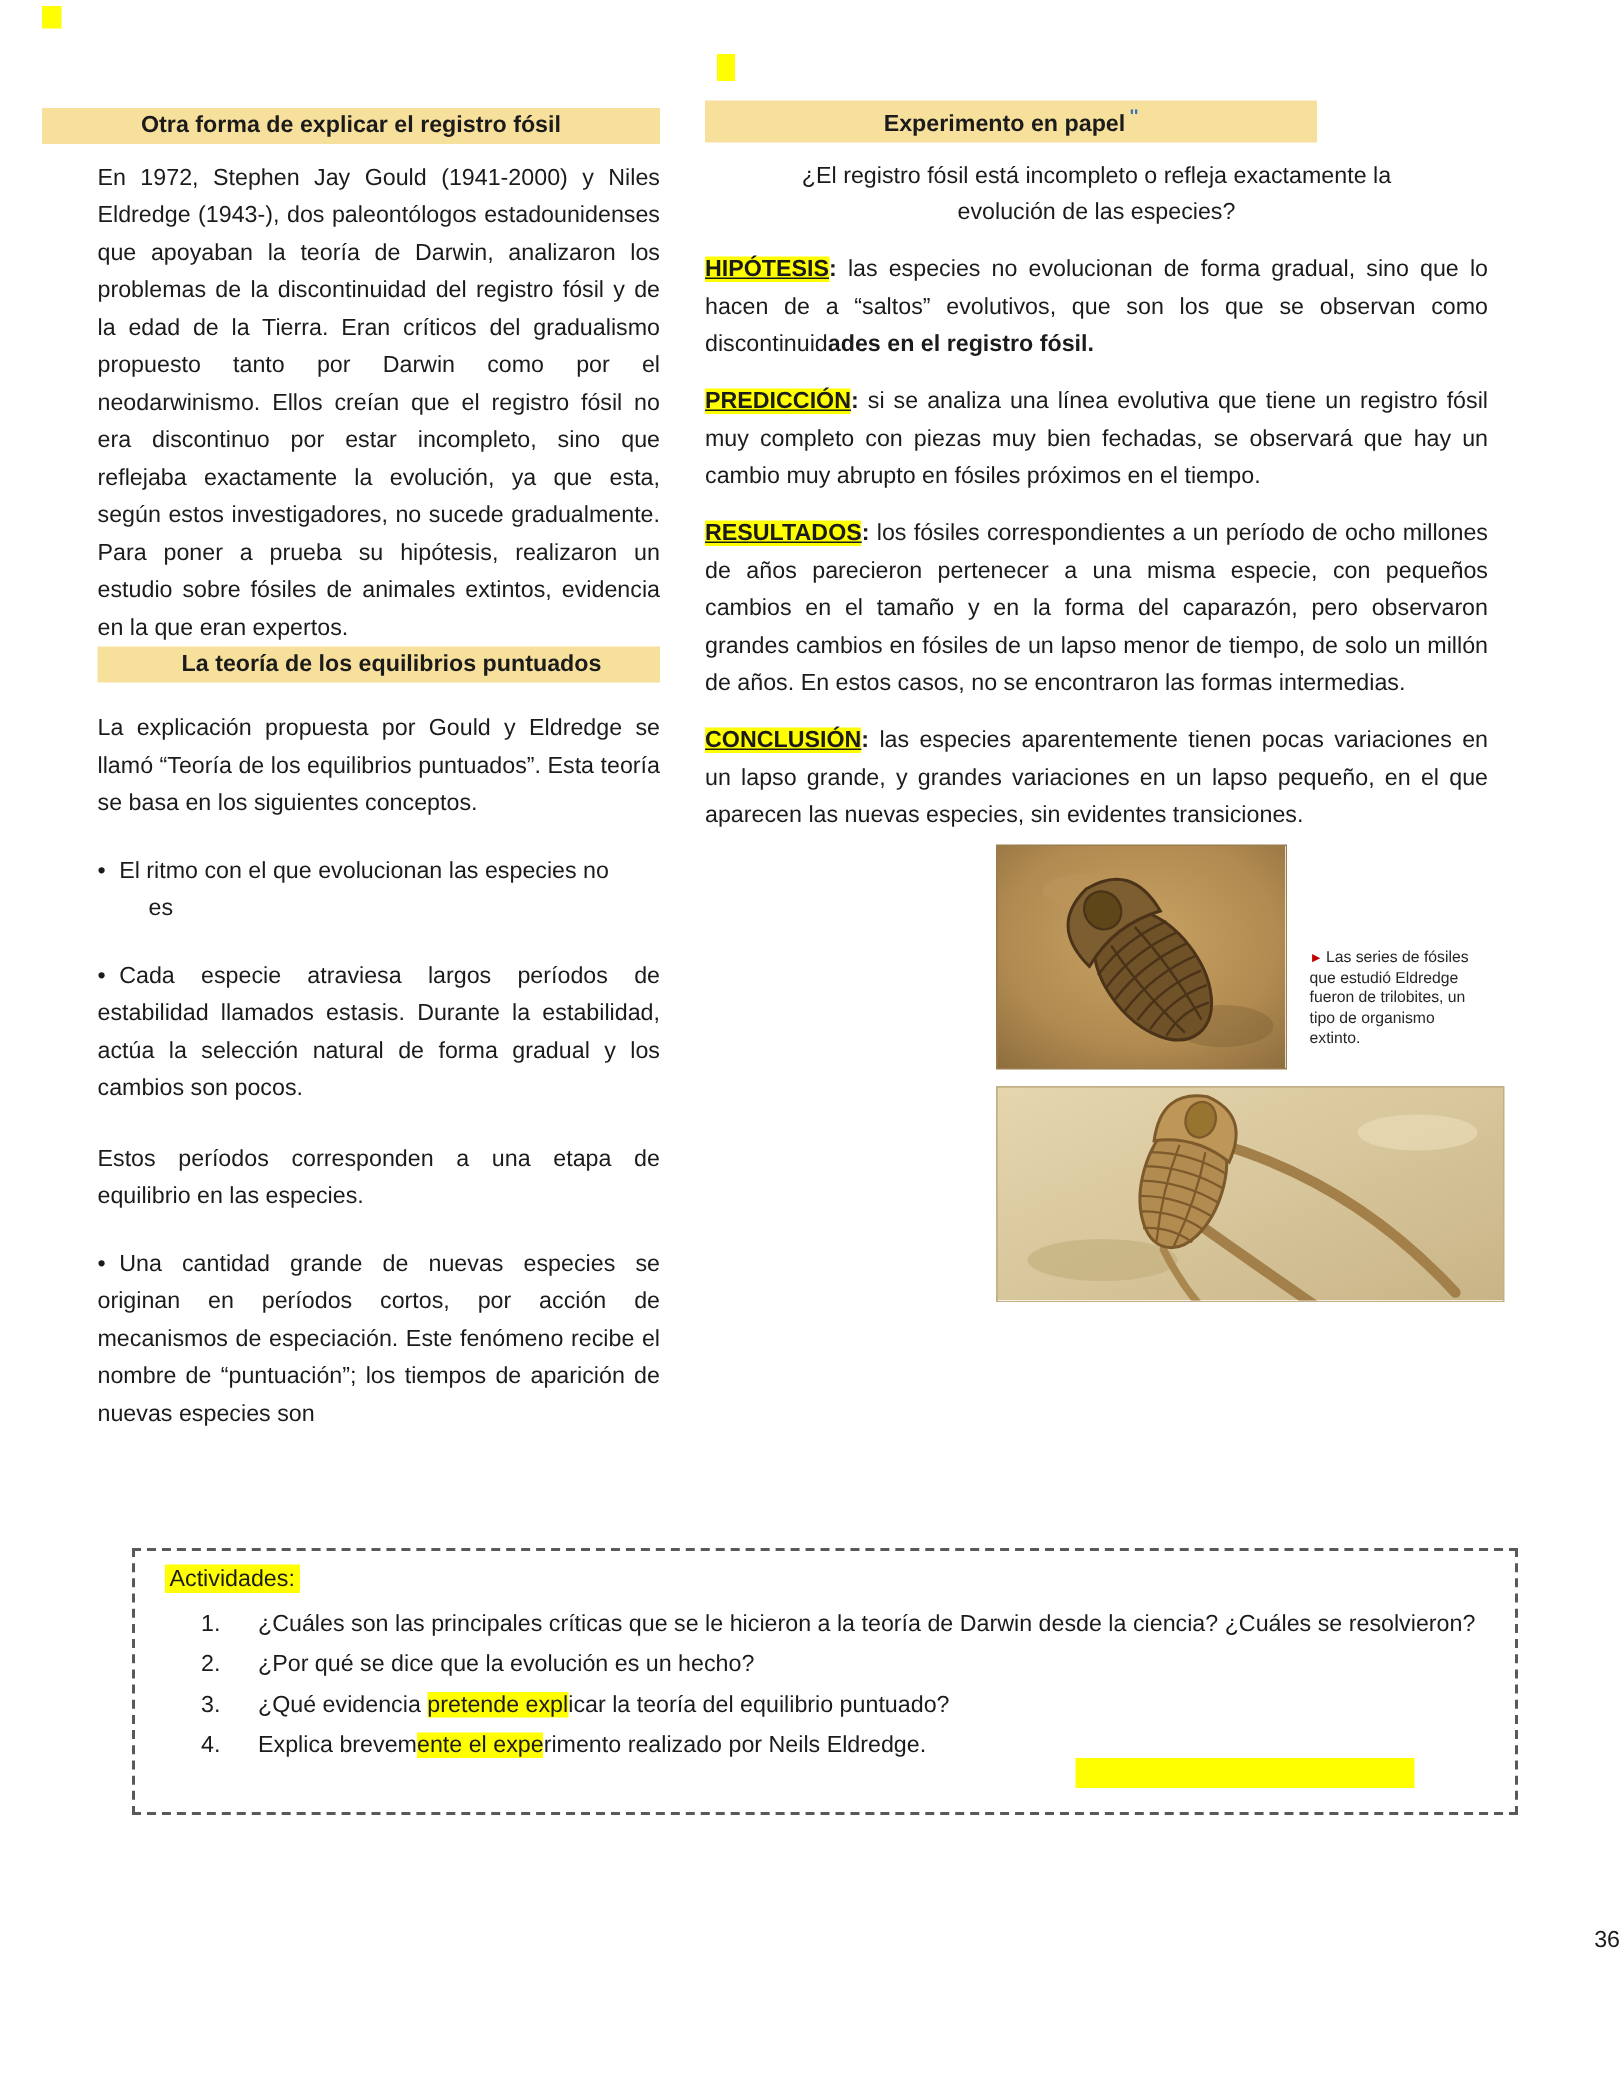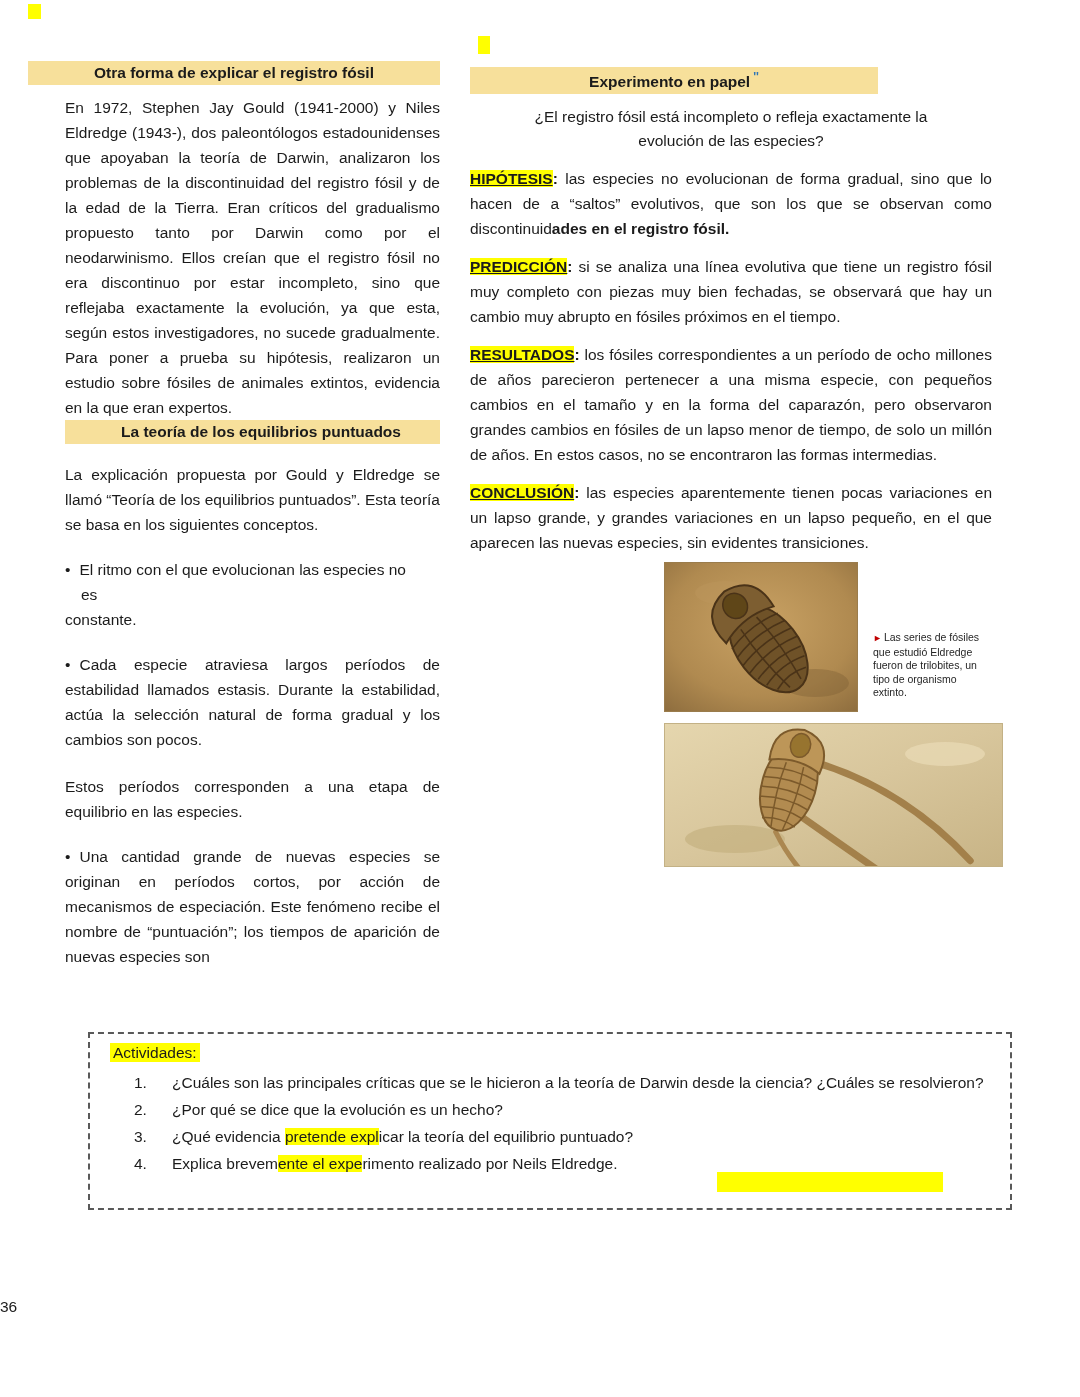--- a/index.html
+++ b/index.html
@@ -2,72 +2,71 @@
 <html style="--tan: #f7e09b; --hl: #ffff00; --arrow: #c00000;"><head>
 <meta charset="utf-8">
 <title>Documento</title>
 <style>
 :root{--tan:#f7e09b;--hl:#ffff00;--arrow:#c00000;--qblue:#2e75b6;}
 *{margin:0;padding:0;box-sizing:border-box;}
 body{width:1080px;height:1397px;background:#ffffff;font-family:"Liberation Sans","DejaVu Sans",sans-serif;color:#1b1b1b;font-size:15.5px;position:relative;overflow:hidden;}
 .mark{position:absolute;background:var(--hl);}
 #mark-tl{left:28px;top:4px;width:13px;height:15px;}
 #mark-rc{left:478px;top:36px;width:12px;height:18px;}
-.col-left{position:absolute;left:28px;top:61px;width:412px;}
+.col-left{position:absolute;left:28px;top:72px;width:412px;}
 .col-right{position:absolute;left:470px;top:67px;width:522px;}
 .hdr{background:var(--tan);font-weight:bold;text-align:center;padding:3px 0;}
 .hdr-r{width:408px;}
 .qmark{color:var(--qblue);font-size:12px;vertical-align:6px;margin-left:3px;font-weight:bold;}
 .left-body{margin-left:37px;}
 .just{text-align:justify;line-height:25px;}
 .intro{margin-top:10px;}
 .hdr2{margin-top:0;padding-left:17px;}
 .mt18{margin-top:18px;}
 .mt20{margin-top:20px;}
 .mt22{margin-top:22px;}
 .dot{margin-right:9px;}
-.b1-es{margin-left:16px;line-height:25px;}
+.b1-es{margin-left:34px;line-height:25px;}
 .b1-const{line-height:25px;}
 .question{text-align:center;margin-top:11px;line-height:24px;}
 .sect{margin-top:13px;}
 .run.b{font-weight:bold;}
 .run.hl{background:var(--hl);}
 .run.u{text-decoration:underline;}
 .fig-row{display:flex;margin-left:195px;margin-top:8px;}
 .fig1{width:192px;height:148px;flex:none;box-shadow:0 0 0 1px #9a7c4c;}
 .caption{width:124px;margin-left:16px;padding-top:68px;font-size:10.5px;line-height:13.5px;color:#262626;}
 .caption .arrow{color:var(--arrow);font-size:9px;margin-right:2px;}
 .fig2{width:337px;height:142px;margin-left:195px;margin-top:13px;box-shadow:0 0 0 1px #c3b185;}
 .activities{position:absolute;left:88px;top:1032px;width:924px;height:178px;border:2px dashed #595959;padding:10px 26px 0 40px;}
 .act-title{margin-left:-20px;}
 .act-title span{background:var(--hl);padding:1px 3px;}
 .act-items{margin-top:8px;}
 .act-item{display:flex;line-height:25px;margin-top:2px;}
 .act-item .num{flex:none;width:42px;padding-left:4px;}
 .act-item .itext{flex:1;}
 .act-bar{position:absolute;left:627px;top:138px;width:226px;height:20px;background:var(--hl);}
-.page-num{position:absolute;left:0;top:1285px;width:1080px;text-align:left;margin-top:13px;}
+.page-num{position:absolute;left:0;top:1285px;width:1080px;text-align:right;}
 svg{display:block;}
 </style>
 </head>
 <body>
 
 <div class="mark" id="mark-tl"></div>
 <div class="mark" id="mark-rc"></div>
 
 <div class="col-left">
   <div class="hdr">Otra forma de explicar el registro fósil</div>
   <div class="left-body">
     <p class="just intro">En 1972, Stephen Jay Gould (1941-2000) y Niles Eldredge (1943-), dos paleontólogos estadounidenses que apoyaban la teoría de Darwin, analizaron los problemas de la discontinuidad del registro fósil y de la edad de la Tierra. Eran críticos del gradualismo propuesto tanto por Darwin como por el neodarwinismo. Ellos creían que el registro fósil no era discontinuo por estar incompleto, sino que reflejaba exactamente la evolución, ya que esta, según estos investigadores, no sucede gradualmente. Para poner a prueba su hipótesis, realizaron un estudio sobre fósiles de animales extintos, evidencia en la que eran expertos.</p>
     <div class="hdr hdr2">La teoría de los equilibrios puntuados</div>
     <p class="just mt18">La explicación propuesta por Gould y Eldredge se llamó “Teoría de los equilibrios puntuados”. Esta teoría se basa en los siguientes conceptos.</p>
 
     <p class="just mt20"><span class="dot">•</span><span>El ritmo con el que evolucionan las especies no</span></p>
     <div class="b1-es">es</div>
-    <div class="b1-const">constante.</div>
 
     <p class="just mt20"><span class="dot">•</span><span>Cada especie atraviesa largos períodos de estabilidad llamados estasis. Durante la estabilidad, actúa la selección natural de forma gradual y los cambios son pocos.</span></p>
 
     <p class="just mt22">Estos períodos corresponden a una etapa de equilibrio en las especies.</p>
 
     <p class="just mt20"><span class="dot">•</span><span>Una cantidad grande de nuevas especies se originan en períodos cortos, por acción de mecanismos de especiación. Este fenómeno recibe el nombre de “puntuación”; los tiempos de aparición de nuevas especies son</span></p>
   </div>
 </div>
 
 <div class="col-right">

